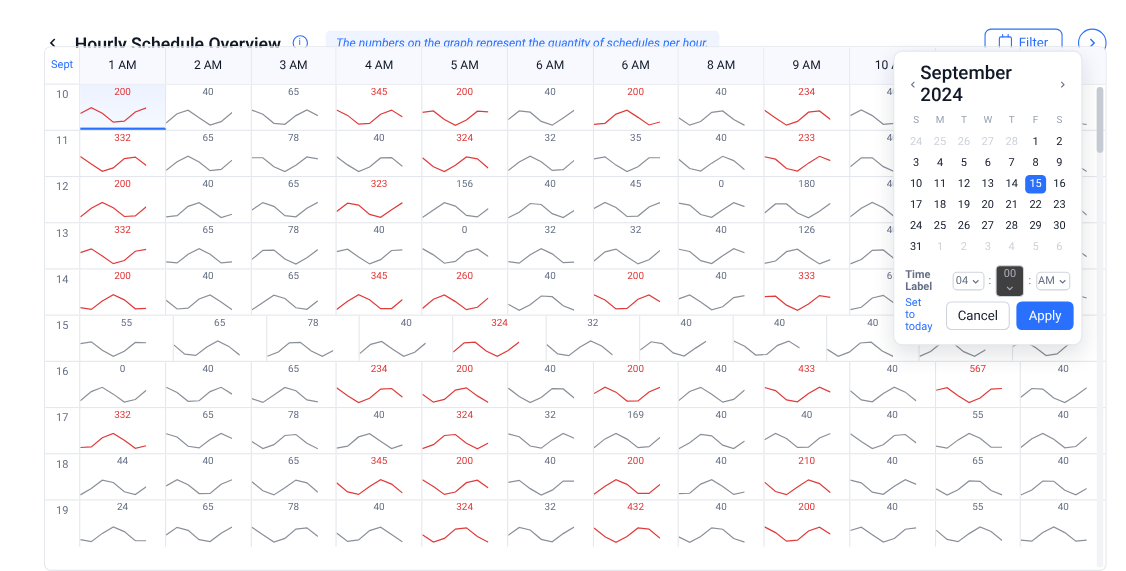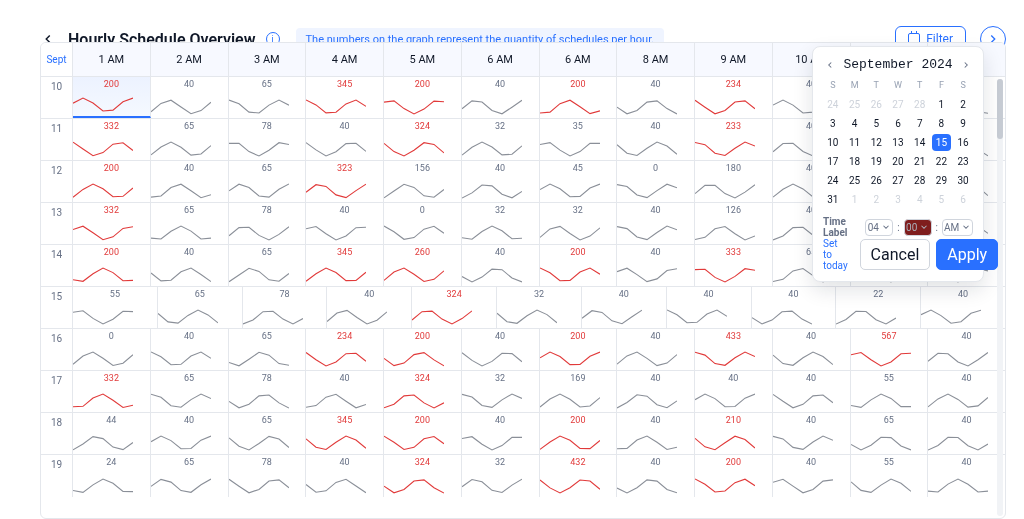--- a/index.html
+++ b/index.html
@@ -53,20 +53,21 @@
     color: var(--blue-primary);
     margin-left: 2px;
   }
   .info-banner {
     margin-left: 8px;
     background: var(--blue-bg);
     color: var(--blue-primary);
     font-size: 11px;
     padding: 5px 10px;
     border-radius: 4px;
+    font-style: italic;
   }
   .spacer { flex: 1; }
   .filter-btn {
     border: 1px solid var(--blue-primary);
     color: var(--blue-primary);
     background: #fff;
     border-radius: 6px;
     font-size: 12px;
     padding: 5px 12px;
     display: inline-flex; align-items: center; gap: 6px;
@@ -216,21 +217,21 @@
   .dp-head {
     display: flex; align-items: center; justify-content: space-between;
     padding: 2px 0 6px;
   }
   .dp-head-btn {
     width: 14px; height: 14px;
     display: flex; align-items: center; justify-content: center;
     cursor: pointer;
     color: var(--text-gray);
   }
-  .dp-title { font-size: 13px; color: var(--text-dark); font-weight: 500; font-family: Liberation Mono, monospace; }
+  .dp-title { font-size: 17px; color: var(--text-dark); font-weight: 500; }
   .dp-grid {
     display: grid;
     grid-template-columns: repeat(7, 1fr);
     gap: 2px;
     text-align: center;
   }
   .dp-dow { font-size: 9px; color: var(--text-light); padding: 2px 0 4px; }
   .dp-day {
     font-size: 10px;
     color: var(--text-dark);
@@ -256,38 +257,39 @@
     border-radius: 4px;
     background: #fff;
     padding: 2px 4px;
     display: flex; align-items: center; gap: 2px;
     font-size: 10px;
     cursor: pointer;
     min-width: 26px;
     justify-content: center;
   }
   .dp-sel.dis {
-    background: #7f1d1d;
+    background: #404040;
     color: #aab0bb;
     cursor: default;
+    flex-direction: column;
   }
   .dp-foot {
     display: flex; align-items: center;
     margin-top: 0;
     gap: 6px;
   }
   .dp-link {
     color: var(--blue-primary);
     font-size: 10px;
     cursor: pointer;
   }
   .dp-foot .sp { flex: 1; }
   .dp-btn {
     border-radius: 5px;
-    font-size: 16px;
+    font-size: 12px;
     padding: 5px 10px;
     cursor: pointer;
     border: 1px solid var(--btn-border);
     background: #fff;
   }
   .dp-btn.pri {
     background: var(--blue-primary);
     border-color: var(--blue-primary);
     color: #fff;
   }

